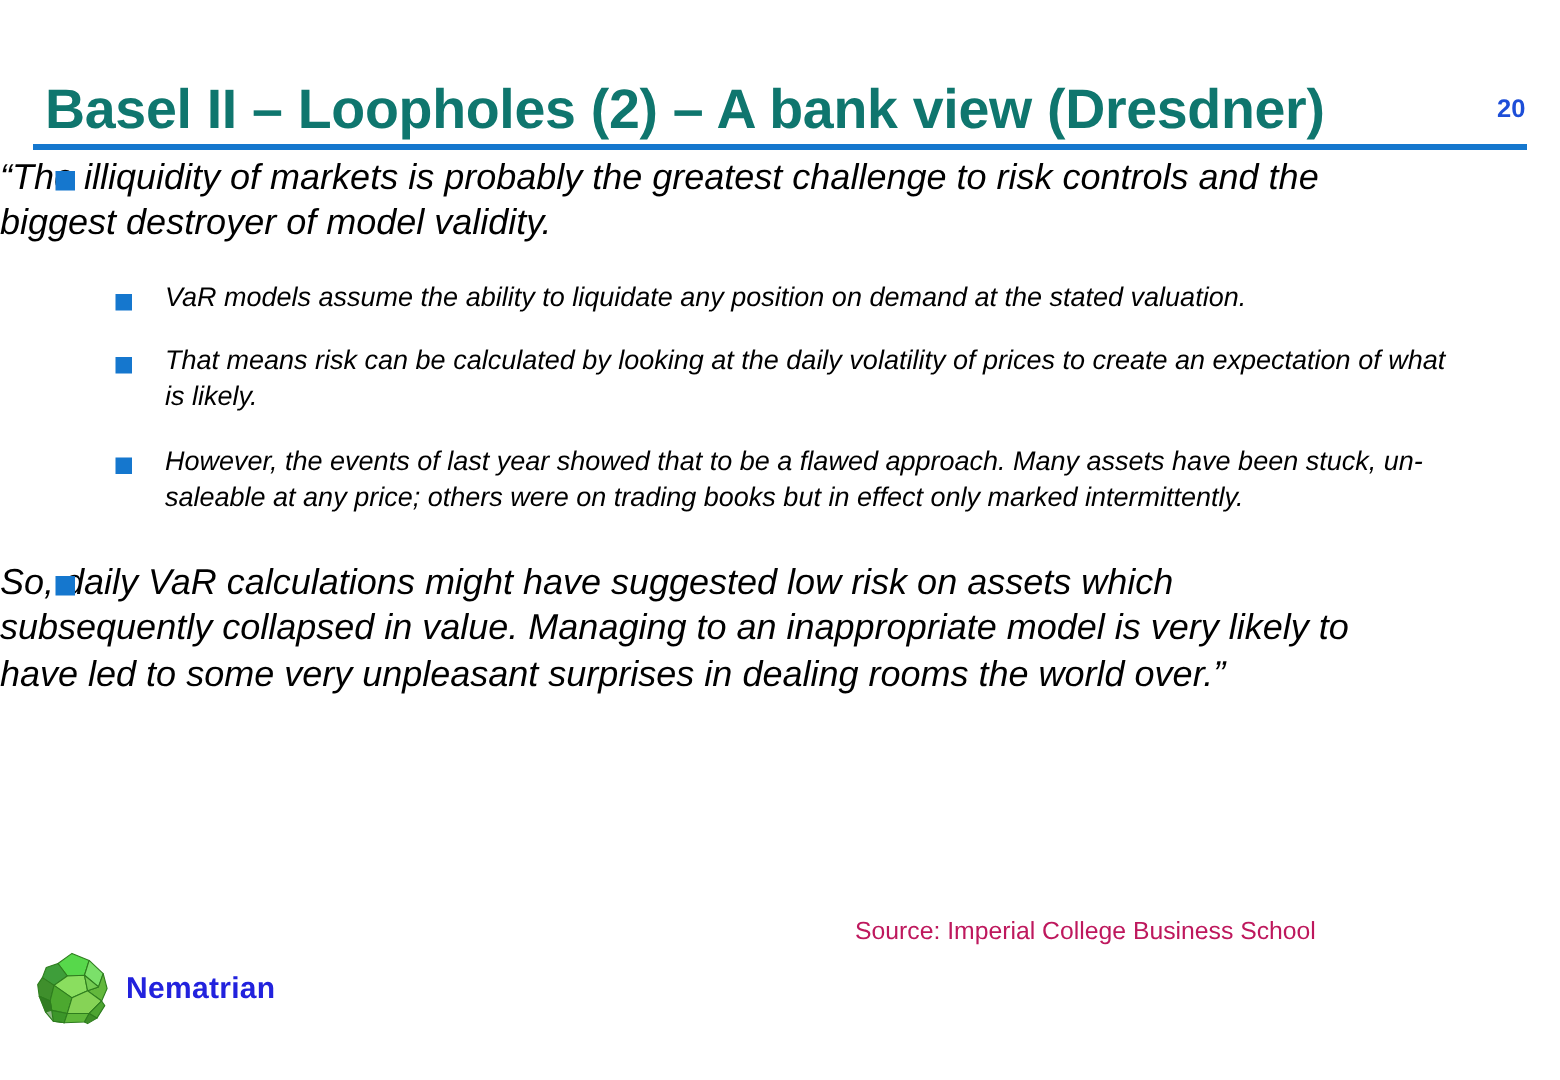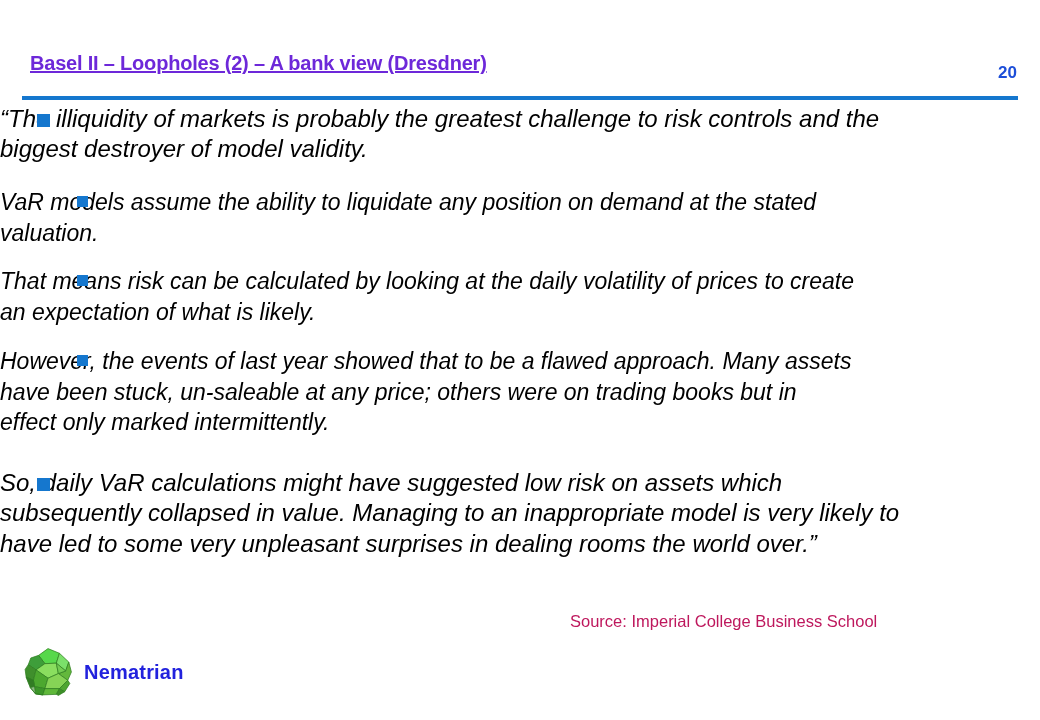--- a/index.html
+++ b/index.html
@@ -20,26 +20,25 @@
     position: absolute;
     left: 0;
     top: 0;
     width: 1040px;
     height: 102px;
   }
   .slide-title {
     position: absolute;
     left: 30px;
     top: 52px;
-    font-size: 20px;
-    font-weight: bold;
-    color: #6d28d9;
+    font-size: 37px;
+    font-weight: bold;
+    color: #0f766e;
     letter-spacing: -0.2px;
     white-space: nowrap;
-    text-decoration: underline;
   }
   .page-number {
     position: absolute;
     right: 23px;
     top: 63px;
     font-size: 17px;
     font-weight: bold;
     color: #1d4ed8;
   }
   .title-rule {
@@ -77,21 +76,22 @@
     height: 13px;
     background: #1577CE;
   }
   .bullet-l1 .txt {
     display: block;
     text-indent: -0.0px;
   }
 
   .bullet-l2 {
     position: relative;
-    font-size: 23px;
+    padding-left: 110px;
+    font-size: 18px;
     font-style: italic;
     color: #000000;
     line-height: 1.33;
     width: 855px;
   }
   .bullet-l2 .marker {
     position: absolute;
     left: 77px;
     top: 9px;
     width: 11px;
@@ -110,21 +110,21 @@
     top: 612px;
     font-size: 16.5px;
     color: #be185d;
     font-style: normal;
   }
 
   
   .slide-footer {
     position: absolute;
     left: 0;
-    bottom: 0;
+    bottom: 13px;
     width: 1000px;
     height: 78px;
   }
   .logo-wrap {
     position: absolute;
     left: 22px;
     top: 4px;
     display: flex;
     align-items: center;
   }

